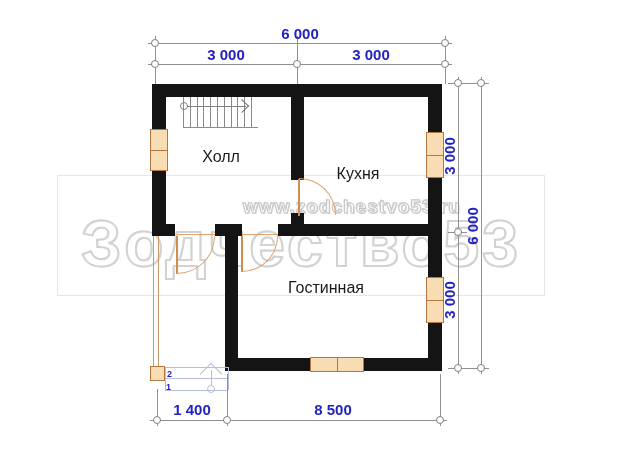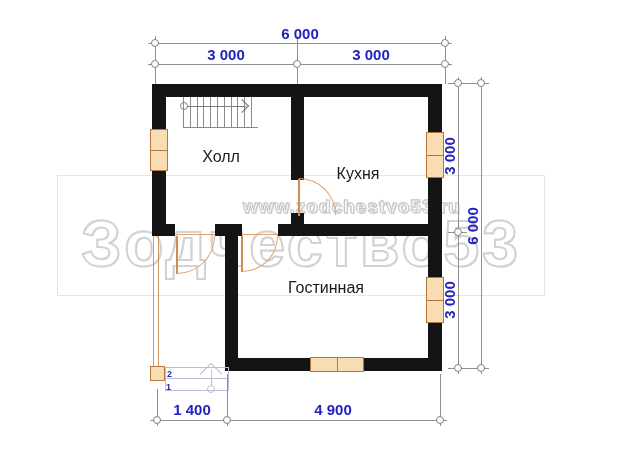--- a/index.html
+++ b/index.html
@@ -160,15 +160,15 @@
     <div class="dim rot" style="left:441px; top:218px;">6 000</div>
 
     <div class="vl" style="left:157px; top:389px; height:37px;"></div>
     <div class="vl" style="left:227px; top:374px; height:52px;"></div>
     <div class="vl" style="left:440px; top:374px; height:52px;"></div>
     <div class="hl" style="left:150px; top:420px; width:297px;"></div>
     <div class="mk" style="left:153px; top:416px;"></div>
     <div class="mk" style="left:223px; top:416px;"></div>
     <div class="mk" style="left:436px; top:416px;"></div>
     <div class="dim" style="left:162px; top:402px;">1 400</div>
-    <div class="dim" style="left:303px; top:402px;">4 900</div>
+    <div class="dim" style="left:303px; top:402px;">8 500</div>
   </div>
 </div>
 
 </body></html>

